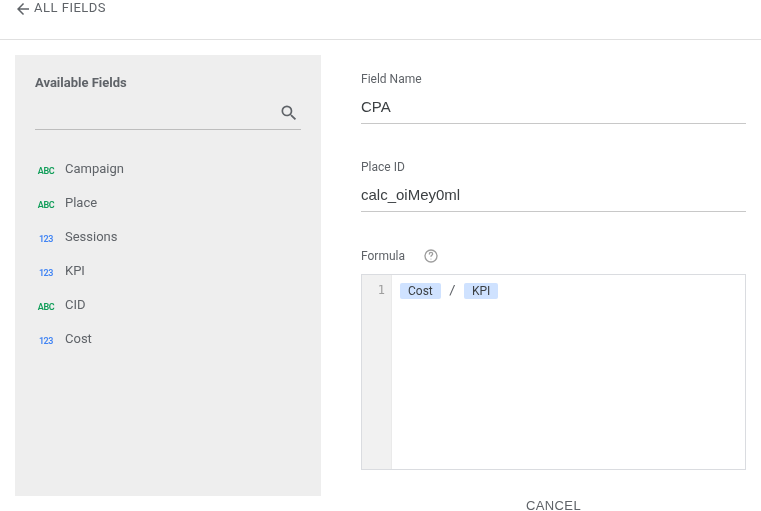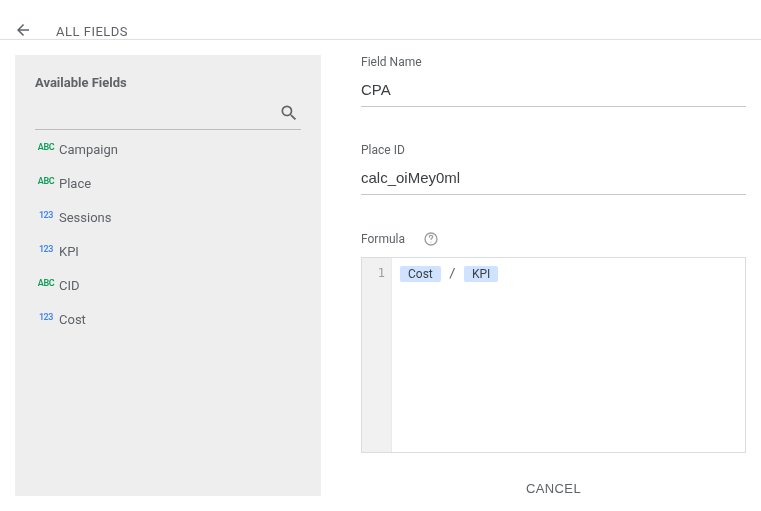--- a/index.html
+++ b/index.html
@@ -12,24 +12,24 @@
       font-size: 13px;
       color: #5f6368;
       background: #fff;
       width: 761px;
       height: 511px;
       overflow: hidden;
     }
     .header {
       height: 40px;
       display: flex;
-      align-items: flex-end;
+      align-items: flex-start;
       padding: 0 12px;
       border-bottom: 1px solid #e0e0e0;
-      gap: 22px;
+      gap: 0;
     }
     .back-arrow {
       display: flex;
       align-items: center;
       justify-content: center;
       cursor: pointer;
       width: 22px;
     }
     .header-title {
       font-size: 13px;
@@ -72,22 +72,22 @@
     .search-icon {
       position: absolute;
       right: 2px;
       display: flex;
     }
     .field-list {
       list-style: none;
     }
     .field-item {
       display: flex;
-      align-items: flex-start;
-      gap: 4px;
+      align-items: flex-end;
+      gap: 10px;
       height: 34px;
       padding: 0 2px;
       cursor: pointer;
     }
     .type-badge {
       display: inline-flex;
       align-items: center;
       justify-content: center;
       width: 18px;
       font-size: 9px;
@@ -98,20 +98,21 @@
       color: #0f9d58;
     }
     .type-123 {
       color: #4285f4;
     }
     .main {
       flex: 1;
       display: flex;
       flex-direction: column;
       padding-right: 0;
+      margin-top: 17px;
     }
     .form-label {
       font-size: 12px;
       color: #5f6368;
       margin-bottom: 6px;
     }
     .text-input-wrap {
       border-bottom: 1px solid #c8c8c8;
       padding: 6px 0 8px;
     }

